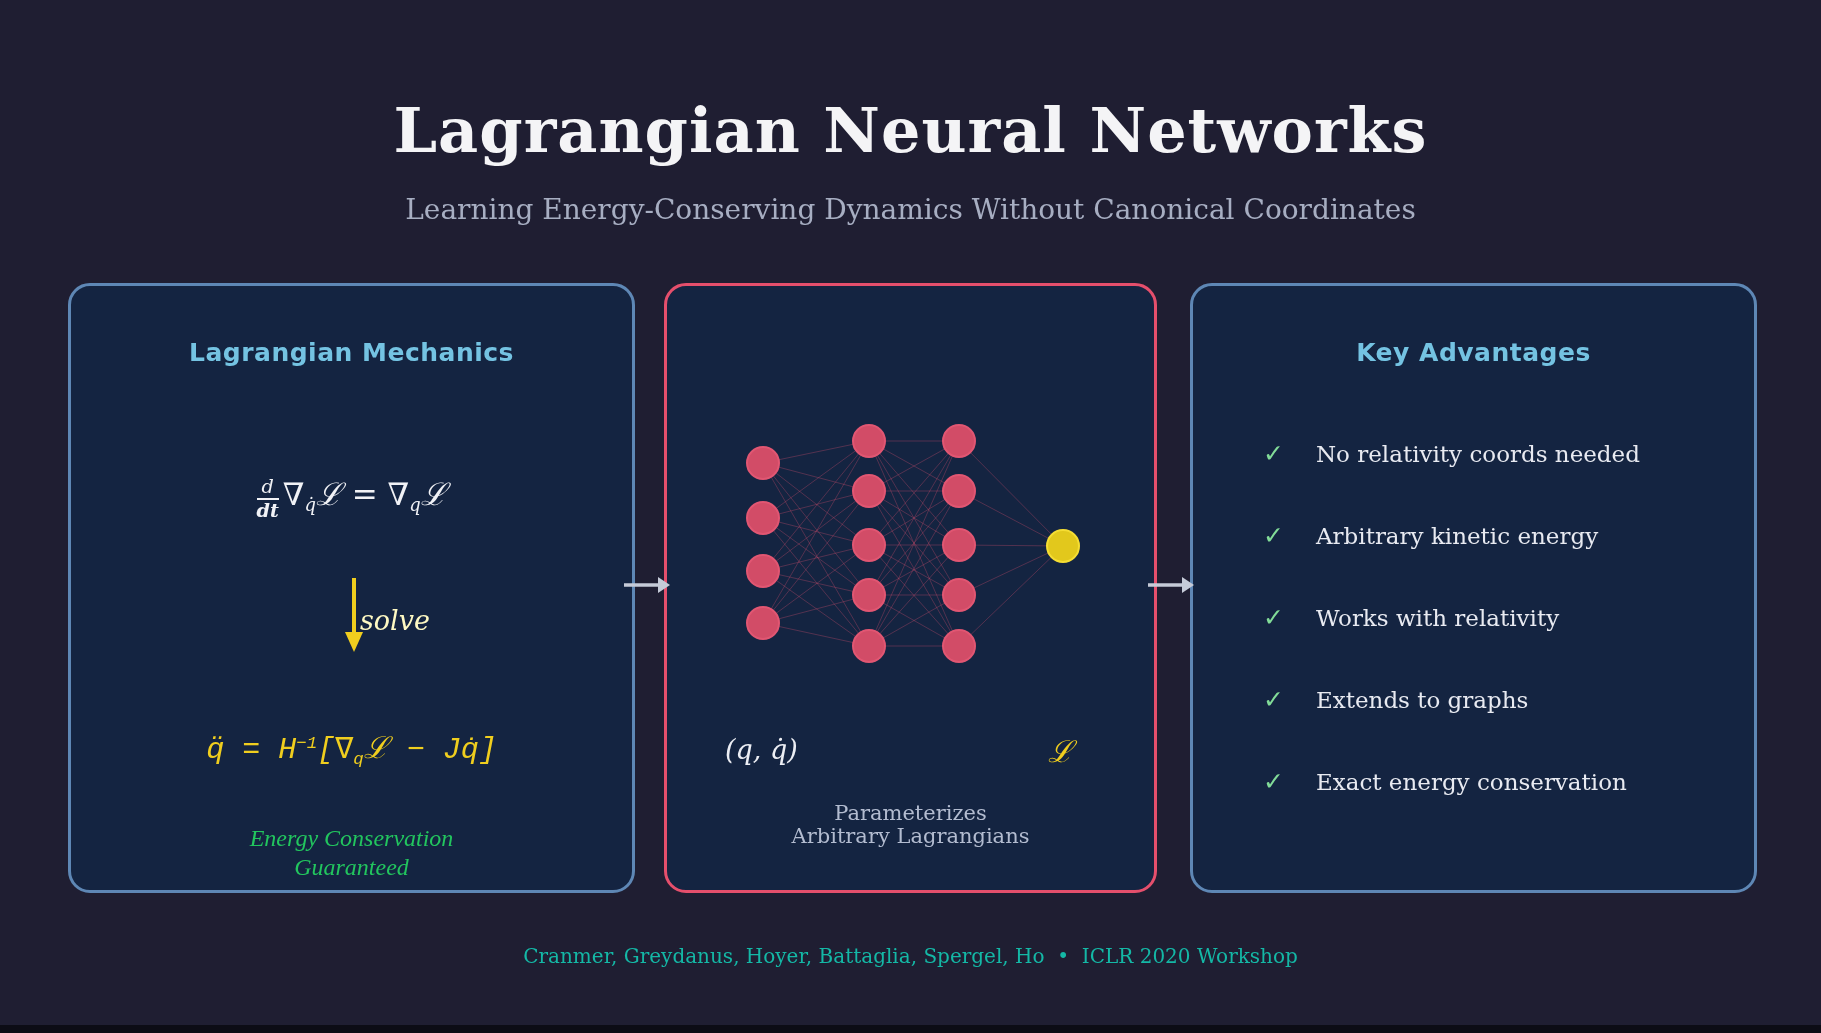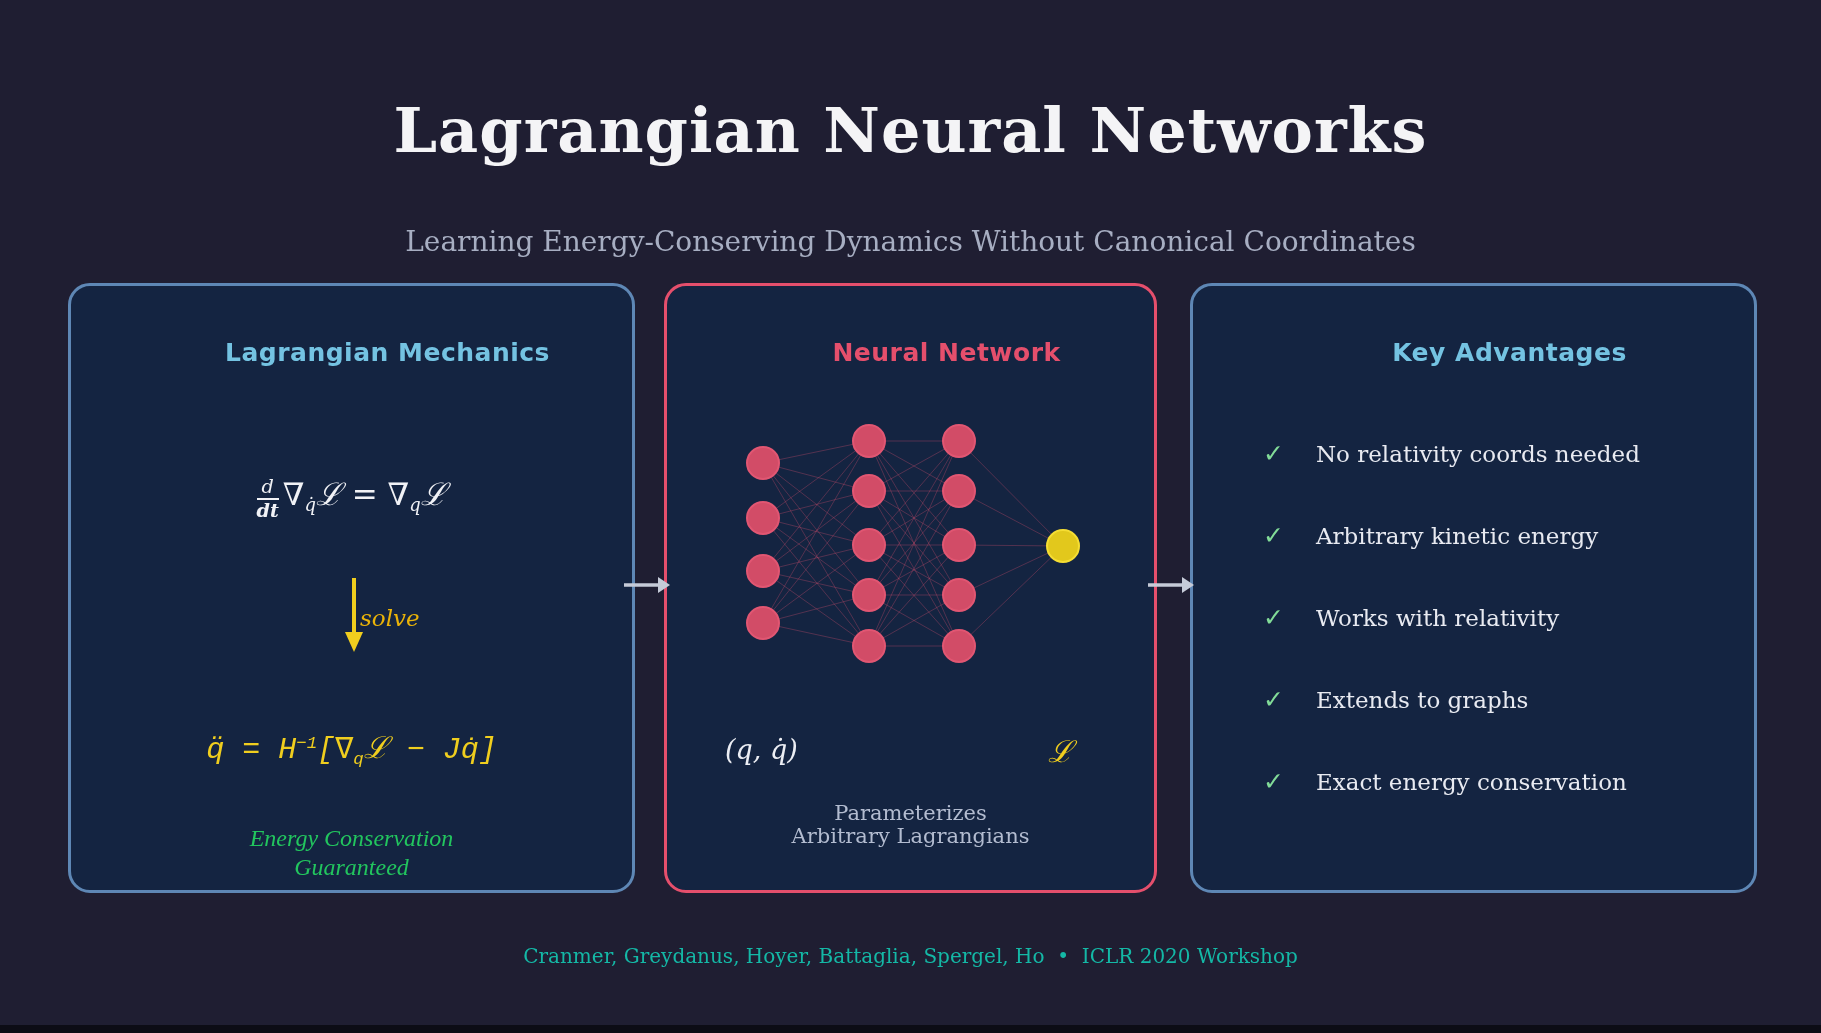--- a/index.html
+++ b/index.html
@@ -5,50 +5,50 @@
   html,body { margin:0; padding:0; background:#14131f; }
   #stage {
     position:relative; width:1821px; height:1033px; margin:0 auto;
     background:#1f1e32; overflow:hidden;
     font-family:"DejaVu Serif","Liberation Serif",serif;
   }
   .abs { position:absolute; }
   .centered { left:0; width:100%; text-align:center; }
 
   #main-title { top:94px; font-size:62px; font-weight:bold; color:#f4f4f6; letter-spacing:1px; }
-  #main-subtitle { top:193px; font-size:28px; color:#a7aec2;margin-top:32px; }
+  #main-subtitle { top:193px; font-size:28px; color:#a7aec2; }
 
   .panel {
     position:absolute; top:283px; height:610px; box-sizing:border-box;
     background:#142441; border-radius:22px;
   }
   #panel-mechanics  { left:68px;   width:567px; border:3px solid #5e87b5; }
   #panel-network    { left:664px;  width:493px; border:3px solid #e54f6c; }
   #panel-advantages { left:1190px; width:567px; border:3px solid #5e87b5; }
 
   .panel-title {
     position:absolute; top:52px; left:0; width:100%; text-align:center;
     font-family:"DejaVu Sans","Liberation Sans",sans-serif;
-    font-weight:bold; font-size:25px; letter-spacing:0.5px;padding-left:36px;
+    font-weight:bold; font-size:25px; letter-spacing:0.5px;
   }
   .title-blue { color:#74c3e2; }
   .title-red  { color:#e54f6c; }
 
   .equation { white-space:pre; font-style:italic; }
   .eq-white { color:#f1f2f6; }
   .eq-yellow { color:#f0ce1e; }
   #eq-euler-lagrange { top:186px; font-size:31px; }
   #eq-accel { top:440px; font-size:30px;font-family:Liberation Mono, monospace; }
   .frac { display:inline-block; text-align:center; vertical-align:-0.62em; font-size:0.62em; line-height:1.05; margin-right:4px; }
   .frac .num { display:block; border-bottom:2px solid currentColor; padding:0 3px 1px; }
   .frac .den { display:block; padding-top:1px;font-weight:bold; }
   .equation sub { font-size:0.58em; vertical-align:-0.35em; letter-spacing:0; }
   .equation sup { font-size:0.58em; vertical-align:0.55em; }
 
-  #solve-label { left:289px; top:319px; font-size:23px; font-style:italic; color:#eab308; }
+  #solve-label { left:289px; top:319px; font-size:27px; font-style:italic; color:#fef9c3; }
   #conservation-note { top:538px; font-size:24px; font-style:italic; color:#22c55e; line-height:29px;font-family:Liberation Serif, serif; }
 
   #network-svg { left:0; top:0; }
   #network-input-label { left:58px; top:448px; font-size:27px; font-style:italic; color:#eceef4; white-space:pre; }
   #network-output-label { left:381px; top:444px; font-size:30px; font-style:italic; color:#f0ce1e; }
   #network-caption { top:516px; font-size:21px; color:#b3bcd0; line-height:23px; }
 
   .adv-row { position:absolute; left:70px; display:flex; align-items:baseline; }
   .adv-check { font-family:"DejaVu Sans","Liberation Sans",sans-serif; font-size:25px; color:#82dc98; }
   .adv-label { margin-left:32px; font-size:23px; color:#e8eaf1; }
@@ -78,21 +78,20 @@
 
     <div id="eq-accel" class="abs centered equation eq-yellow"><span>q̈ = </span><span>H</span><sup>−1</sup><span>[</span><span>∇</span><sub>q</sub><span>ℒ − Jq̇]</span></div>
 
     <div id="conservation-note" class="abs centered">
       <div>Energy Conservation</div>
       <div>Guaranteed</div>
     </div>
   </div>
 
   <div id="panel-network" class="panel">
-    <div class="panel-title title-red">Neural Network</div>
     <svg id="network-svg" class="abs" width="493" height="610" viewBox="0 0 493 610">
         <line x1="96" y1="177" x2="202" y2="155" stroke="rgba(228,82,112,0.30)" stroke-width="1"></line>
         <line x1="96" y1="177" x2="202" y2="205" stroke="rgba(228,82,112,0.30)" stroke-width="1"></line>
         <line x1="96" y1="177" x2="202" y2="259" stroke="rgba(228,82,112,0.30)" stroke-width="1"></line>
         <line x1="96" y1="177" x2="202" y2="309" stroke="rgba(228,82,112,0.30)" stroke-width="1"></line>
         <line x1="96" y1="177" x2="202" y2="360" stroke="rgba(228,82,112,0.30)" stroke-width="1"></line>
         <line x1="96" y1="232" x2="202" y2="155" stroke="rgba(228,82,112,0.30)" stroke-width="1"></line>
         <line x1="96" y1="232" x2="202" y2="205" stroke="rgba(228,82,112,0.30)" stroke-width="1"></line>
         <line x1="96" y1="232" x2="202" y2="259" stroke="rgba(228,82,112,0.30)" stroke-width="1"></line>
         <line x1="96" y1="232" x2="202" y2="309" stroke="rgba(228,82,112,0.30)" stroke-width="1"></line>

